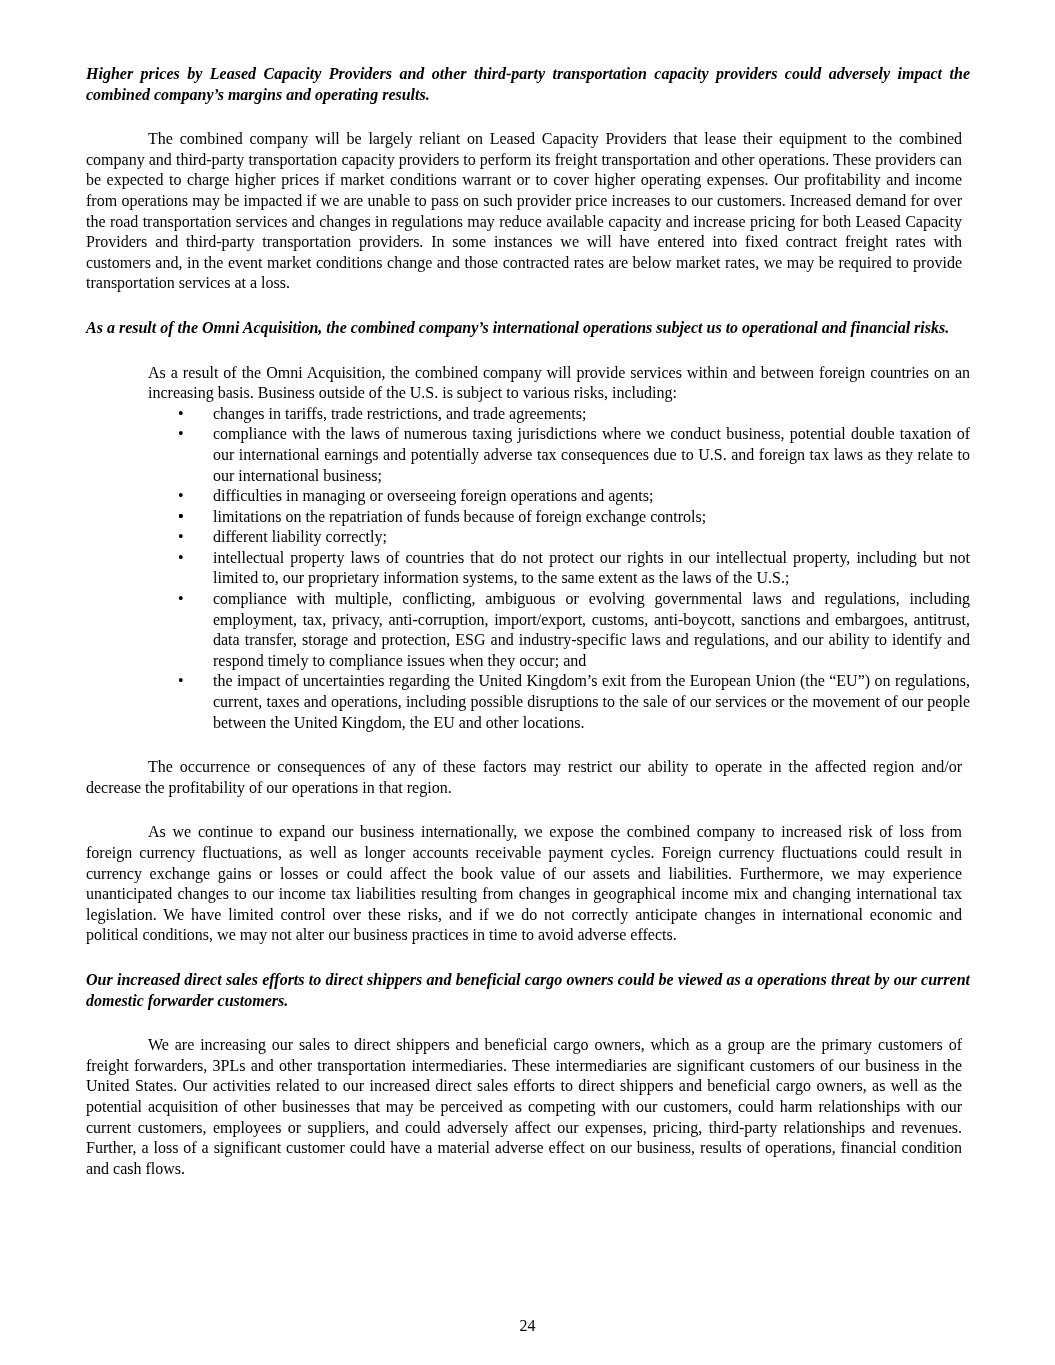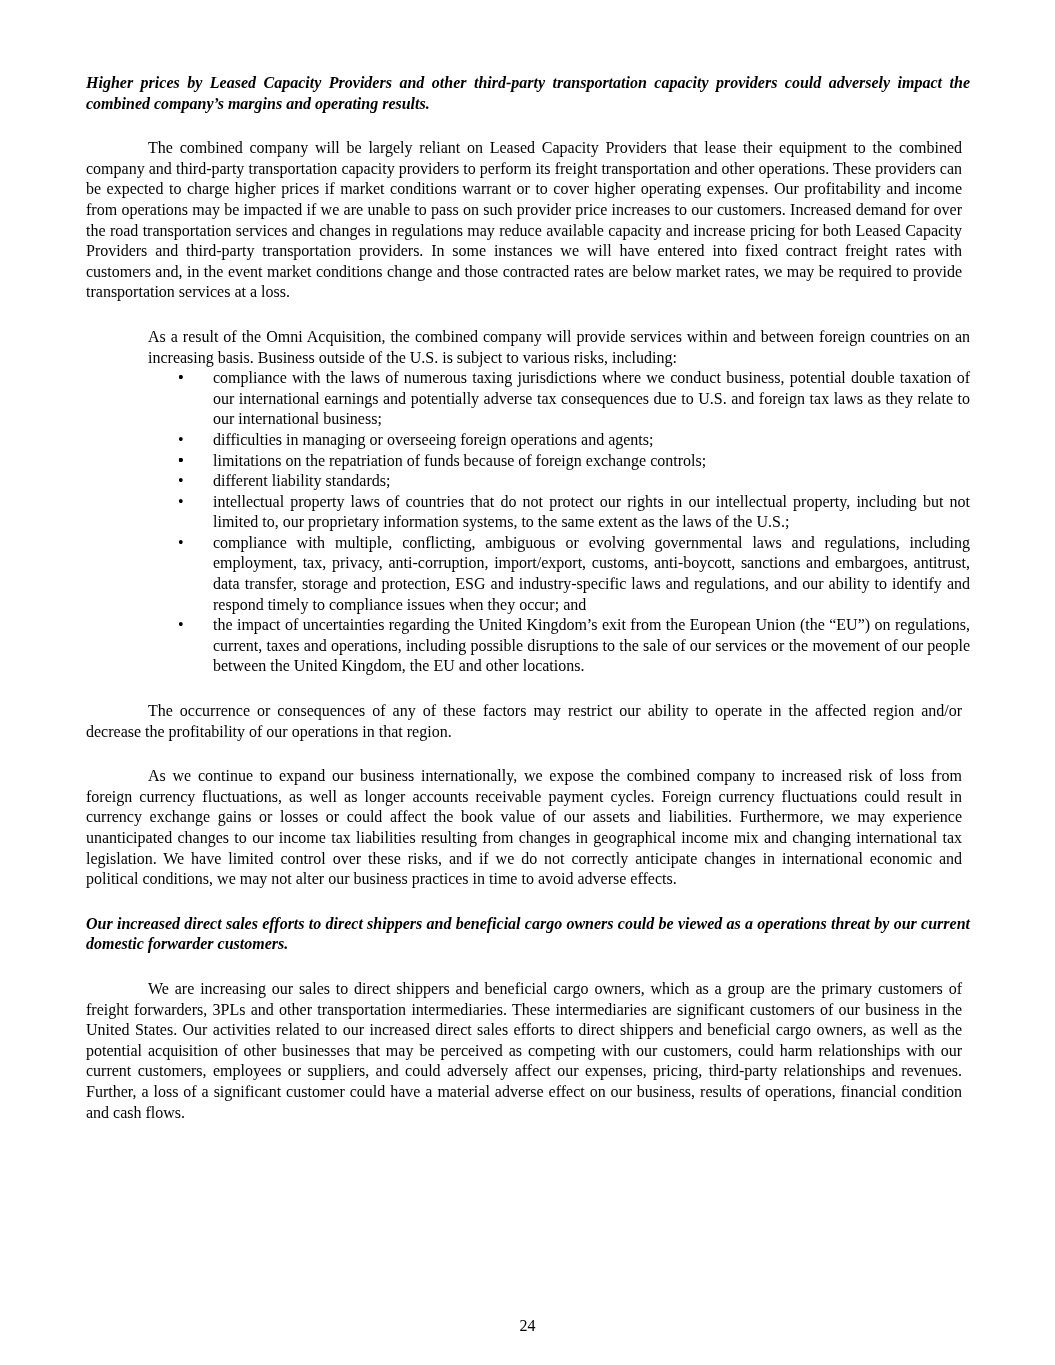--- a/index.html
+++ b/index.html
@@ -10,21 +10,21 @@
     margin: 0 auto;
     background: #ffffff;
     color: #000000;
     font-family: "Liberation Serif", serif;
     font-size: 16px;
     line-height: 20.6px;
     overflow: hidden;
   }
   .content {
     position: absolute;
-    top: 73px;
+    top: 64px;
     left: 86px;
     width: 884px;
   }
   .heading {
     font-weight: 700;
     font-style: italic;
     text-align: justify;
     margin: 24px 0 0 0;
   }
   .heading.first { margin-top: 0; }
@@ -64,26 +64,28 @@
 </head>
 <body>
 
 <div class="page">
   <div class="content">
 
     <div class="heading first">Higher prices by Leased Capacity Providers and other third-party transportation capacity providers could adversely impact the combined company’s margins and operating results.</div>
 
     <div class="para">The combined company will be largely reliant on Leased Capacity Providers that lease their equipment to the combined company and third-party transportation capacity providers to perform its freight transportation and other operations. These providers can be expected to charge higher prices if market conditions warrant or to cover higher operating expenses. Our profitability and income from operations may be impacted if we are unable to pass on such provider price increases to our customers. Increased demand for over the road transportation services and changes in regulations may reduce available capacity and increase pricing for both Leased Capacity Providers and third-party transportation providers. In some instances we will have entered into fixed contract freight rates with customers and, in the event market conditions change and those contracted rates are below market rates, we may be required to provide transportation services at a loss.</div>
 
+    <div class="heading">As a result of the Omni Acquisition, the combined company’s international operations subject us to operational and financial risks.</div>
 
     <div class="para-indent-block">As a result of the Omni Acquisition, the combined company will provide services within and between foreign countries on an increasing basis. Business outside of the U.S. is subject to various risks, including:</div>
 
     <ul class="bullet-list">
       <li>
         <span class="marker">•</span>
+        <span>changes in tariffs, trade restrictions, and trade agreements;</span>
       </li>
       <li>
         <span class="marker">•</span>
         <span>compliance with the laws of numerous taxing jurisdictions where we conduct business, potential double taxation of our international earnings and potentially adverse tax consequences due to U.S. and foreign tax laws as they relate to our international business;</span>
       </li>
       <li>
         <span class="marker">•</span>
         <span>difficulties in managing or overseeing foreign operations and agents;</span>
       </li>
       <li>
@@ -91,21 +93,21 @@
       </li>
       <li>
         <span class="marker">•</span>
       </li>
       <li>
         <span class="marker">•</span>
         <span>limitations on the repatriation of funds because of foreign exchange controls;</span>
       </li>
       <li>
         <span class="marker">•</span>
-        <span>different liability standards;</span>
+        <span>different liability correctly;</span>
       </li>
       <li>
         <span class="marker">•</span>
         <span>intellectual property laws of countries that do not protect our rights in our intellectual property, including but not limited to, our proprietary information systems, to the same extent as the laws of the U.S.;</span>
       </li>
       <li>
         <span class="marker">•</span>
         <span>compliance with multiple, conflicting, ambiguous or evolving governmental laws and regulations, including employment, tax, privacy, anti-corruption, import/export, customs, anti-boycott, sanctions and embargoes, antitrust, data transfer, storage and protection, ESG and industry-specific laws and regulations, and our ability to identify and respond timely to compliance issues when they occur; and</span>
       </li>
       <li>

